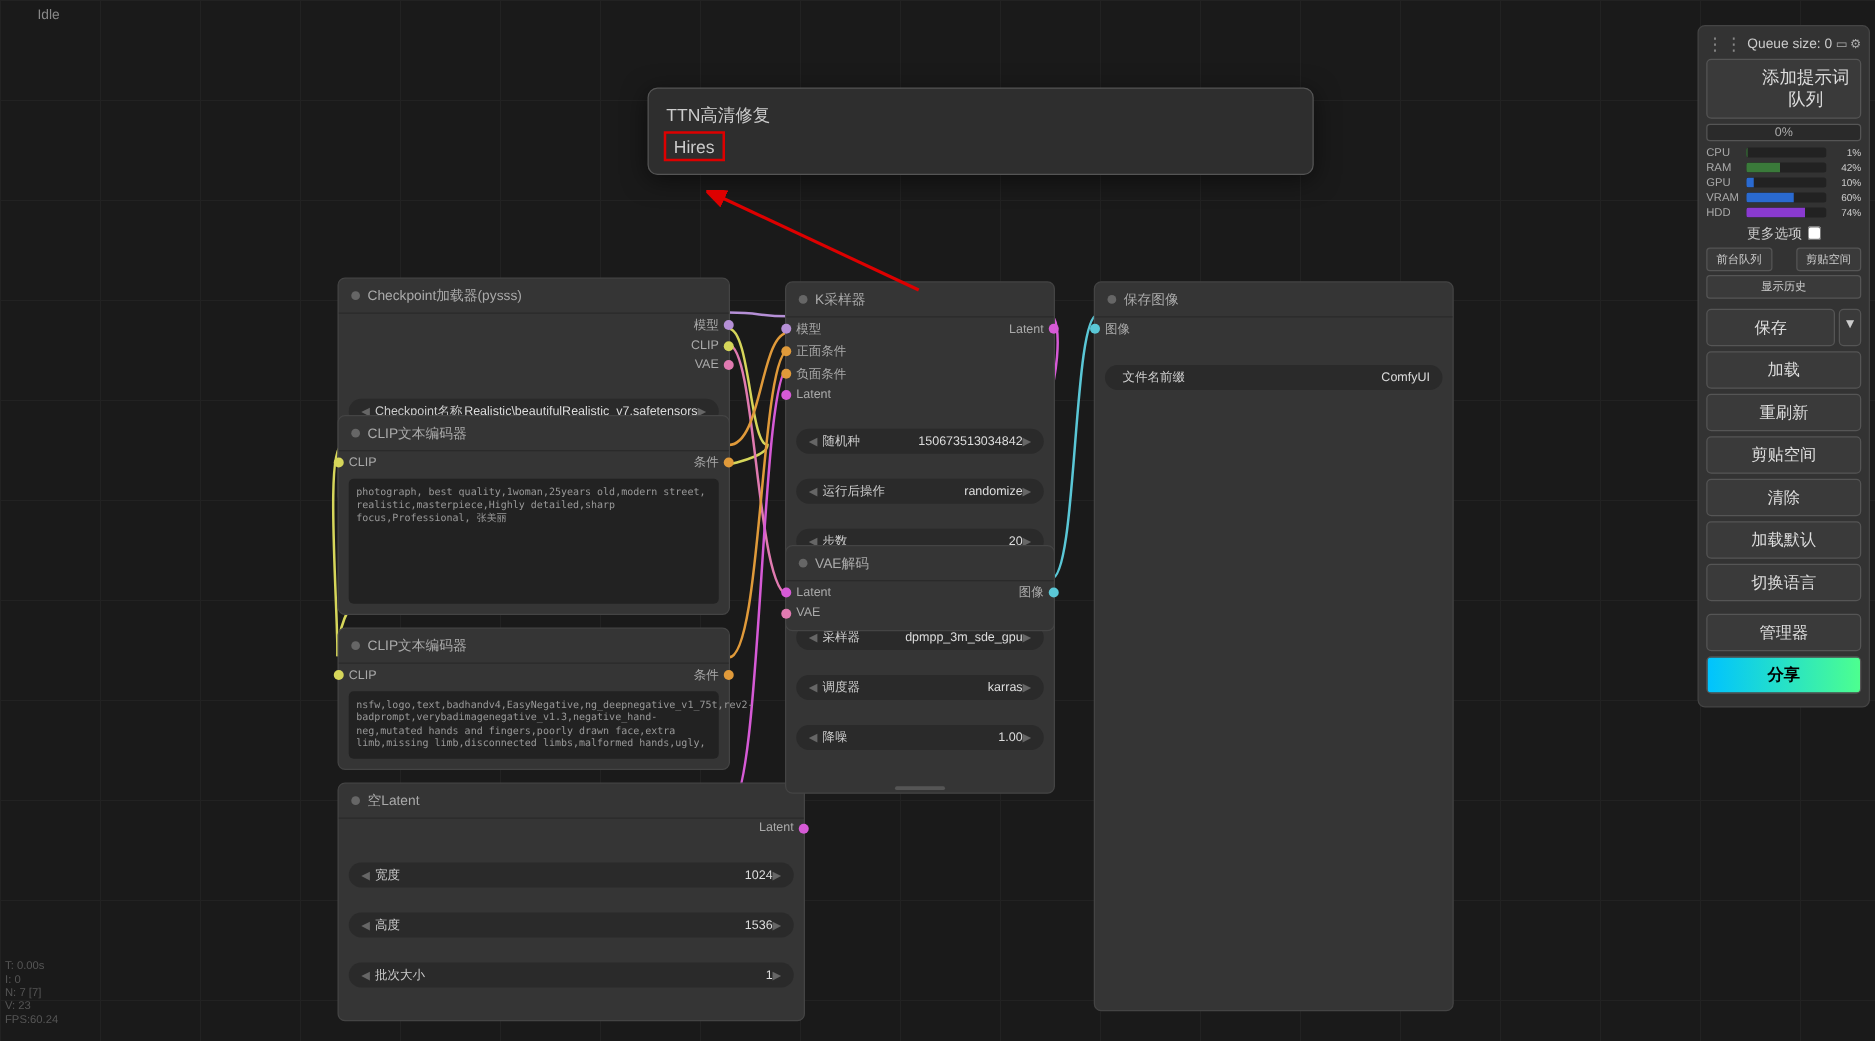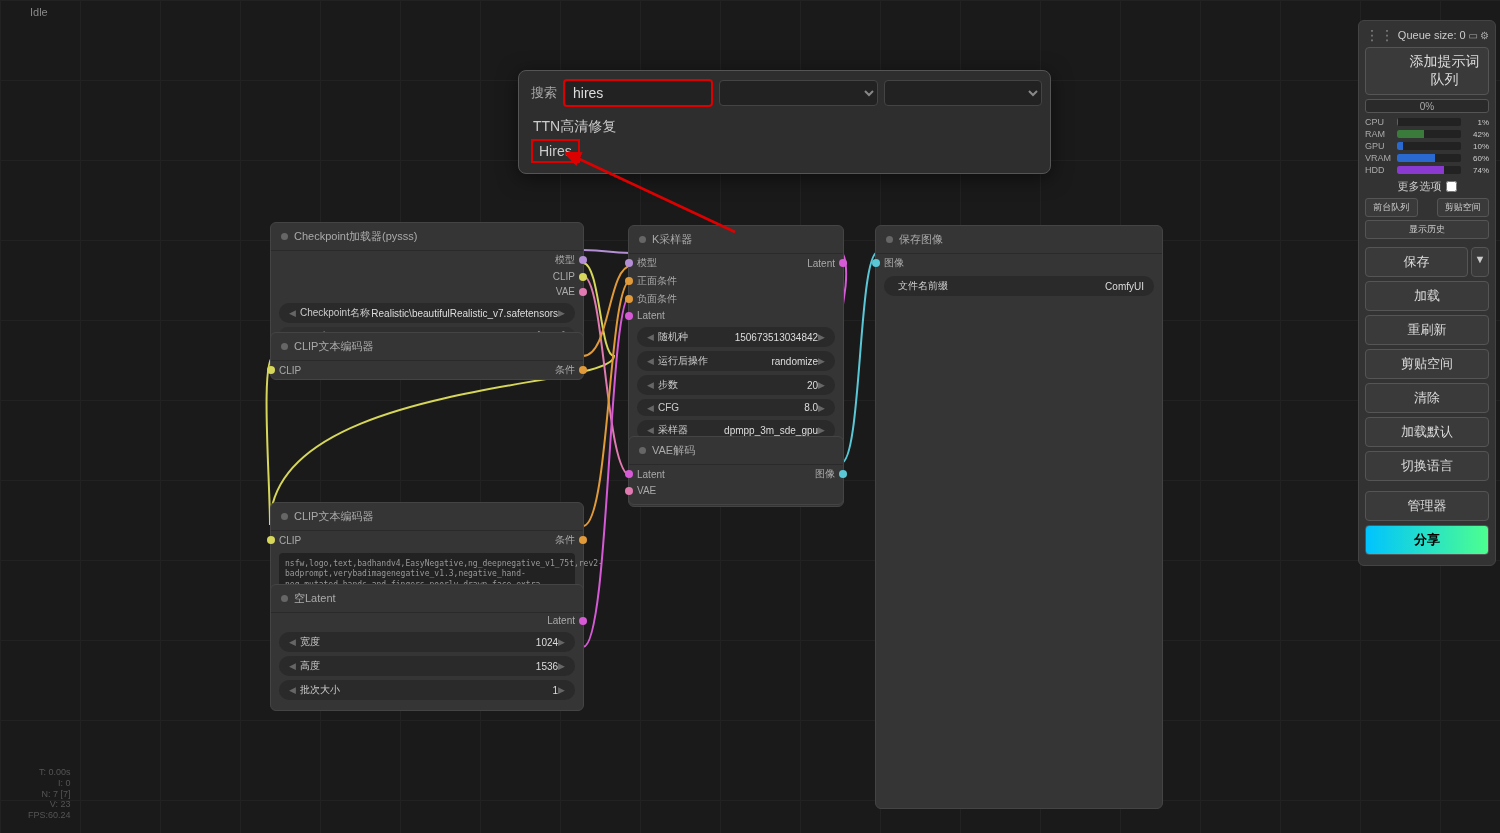--- a/index.html
+++ b/index.html
@@ -1,30 +1,30 @@
 <!DOCTYPE html>
 <html><head>
 <meta charset="utf-8">
 <style>
 * { margin:0; padding:0; box-sizing:border-box; font-family:Arial,"Microsoft YaHei",sans-serif; }
 body { background:#1a1a1a; color:#ccc; width:1500px; height:833px; overflow:hidden; position:relative; }
 .canvas { position:absolute; inset:0; background:#1a1a1a; background-image:linear-gradient(#222 1px,transparent 1px),linear-gradient(90deg,#222 1px,transparent 1px); background-size:80px 80px; }
 .status-idle { position:absolute; top:6px; left:30px; font-size:11px; color:#888; }
-.stats { position:absolute; bottom:12px; left:28px; font-size:9px; color:#555; line-height:1.2;text-align:right; }
+.stats { position:absolute; bottom:12px; left:4px; font-size:9px; color:#555; line-height:1.2; }
 
 
 .node { position:absolute; background:#353535; border:1px solid #444; border-radius:6px; font-size:10px; }
 .node-title { padding:6px 10px; font-size:11px; color:#aaa; display:flex; align-items:center; gap:6px; border-bottom:1px solid #2a2a2a; }
 .node-title::before { content:""; width:7px; height:7px; border-radius:50%; background:#666; }
 .slot { display:flex; align-items:center; padding:2px 8px; font-size:10px; color:#aaa; position:relative; }
 .slot.out { justify-content:flex-end; }
 .dot { width:8px; height:8px; border-radius:50%; background:#888; position:absolute; }
 .slot.in .dot { left:-4px; }
 .slot.out .dot { right:-4px; }
-.widget { margin:4px 8px; background:#2a2a2a; border-radius:10px; padding:3px 10px; display:flex; justify-content:space-between; font-size:10px; align-items:center; }
+.widget { margin:20px 8px; background:#2a2a2a; border-radius:10px; padding:3px 10px; display:flex; justify-content:space-between; font-size:10px; align-items:center; }
 .widget .arrow { color:#666; font-size:9px; }
 .widget-text { flex:1; text-align:left; padding-left:4px; }
 .widget-val { color:#ddd; }
 .textarea { margin:4px 8px 8px; background:#222; border-radius:4px; padding:6px; font-size:8px; color:#999; line-height:1.3; min-height:50px; font-family:monospace; }
 
 
 .sidebar { position:absolute; right:4px; top:20px; width:138px; background:#333; border:1px solid #444; border-radius:6px; padding:6px; }
 .queue-top { display:flex; justify-content:space-between; align-items:center; font-size:11px; color:#ccc; margin-bottom:4px; }
 .queue-top .dots { color:#888; font-size:14px; letter-spacing:1px; }
 .side-btn { background:#3a3a3a; border:1px solid #555; border-radius:4px; padding:5px; text-align:center; font-size:13px; color:#ddd; margin-bottom:4px; cursor:pointer; }
@@ -111,38 +111,39 @@
   <div style="display:flex;justify-content:space-between">
     <div class="slot in">
         <span class="dot" style="background:#d6d65a"></span>
         <span>CLIP</span>
       </div>
     <div class="slot out">
         <span>条件</span>
         <span class="dot" style="background:#e09a3a"></span>
       </div>
   </div>
+  <div class="textarea" style="min-height:100px">photograph, best quality,1woman,25years old,modern street, realistic,masterpiece,Highly detailed,sharp focus,Professional, 张美丽</div>
 </div>
 
 <div class="node" style="left:270px;top:502px;width:314px">
   <div class="node-title">CLIP文本编码器</div>
   <div style="display:flex;justify-content:space-between">
     <div class="slot in">
         <span class="dot" style="background:#d6d65a"></span>
         <span>CLIP</span>
       </div>
     <div class="slot out">
         <span>条件</span>
         <span class="dot" style="background:#e09a3a"></span>
       </div>
   </div>
   <div class="textarea">nsfw,logo,text,badhandv4,EasyNegative,ng_deepnegative_v1_75t,rev2-badprompt,verybadimagenegative_v1.3,negative_hand-neg,mutated hands and fingers,poorly drawn face,extra limb,missing limb,disconnected limbs,malformed hands,ugly,</div>
 </div>
 
-<div class="node" style="left:270px;top:584px;width:314px">
+<div class="node" style="left:270px;top:626px;width:374px">
   <div class="node-title">空Latent</div>
   <div class="slot out">
       <span>Latent</span>
       <span class="dot" style="background:#d65ad6"></span>
     </div>
   <div class="widget">
       <span class="arrow">◀</span>
       <span class="widget-text">宽度</span>
       <span class="widget-val">1024</span>
       <span class="arrow">▶</span>
@@ -258,26 +259,20 @@
       <span class="dot" style="background:#5ac7d6"></span>
       <span>图像</span>
     </div>
   <div class="widget">
       <span class="widget-text">文件名前缀</span>
       <span class="widget-val">ComfyUI</span>
     </div>
 </div>
 
 <div class="search-popup">
-  <div class="search-row">
-    <span class="search-label">搜索</span>
-    <input class="search-input" value="hires" style="">
-    <select class="search-select"><option></option></select>
-    <select class="search-select"><option></option></select>
-  </div>
   <div class="search-results">
     <div class="result-item">TTN高清修复</div>
     <div><span class="result-item hl">Hires</span></div>
   </div>
 </div>
 
 <svg class="red-arrow" width="180" height="100">
   <defs>
       <marker id="ah" markerWidth="10" markerHeight="10" refX="2" refY="3" orient="auto">
         <path d="M0,0 L0,6 L8,3 z" fill="#d00"></path>

